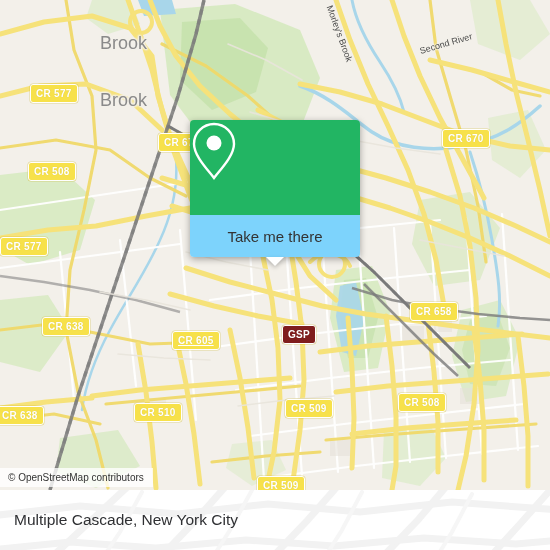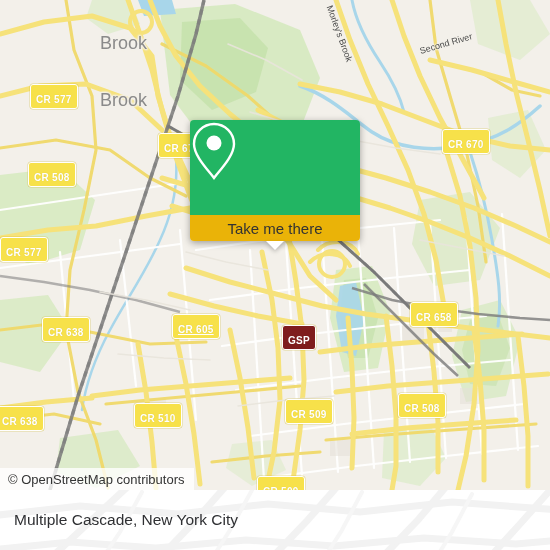--- a/index.html
+++ b/index.html
@@ -17,21 +17,21 @@
   
   .shield{
     position:absolute;
     background:#f7e14a;
     border:1.5px solid #ffffff;
     border-radius:3px;
     color:#ffffff;
     font-size:10px;
     font-weight:bold;
     letter-spacing:.3px;
-    padding:9px 5px 2px 5px;
+    padding:3px 5px 2px 5px;
     white-space:nowrap;
     line-height:12px;
     text-shadow:0 0 1px rgba(0,0,0,.15);
     box-shadow:0 0 0 .5px rgba(200,180,40,.45);
   }
   .shield.gsp{background:#7f1d1d;}
 
   
   .place{
     position:absolute;
@@ -61,22 +61,22 @@
     overflow:visible;
     z-index:40;
   }
   .popup-head{
     background:#22b563;
     height:95px;
     border-radius:4px 4px 0 0;
     display:flex;align-items:center;justify-content:center;
   }
   .popup-body{
-    background:#eab308;
-    height:26px;
+    background:#7dd3fc;
+    height:42px;
     border-radius:0 0 4px 4px;
     display:flex;align-items:center;justify-content:center;
     position:relative;
   }
   .popup-body .label{
     color:#333333;font-size:15px;
   }
   .popup-tail{
     position:absolute;left:50%;bottom:-9px;margin-left:-9px;
     width:0;height:0;
@@ -84,21 +84,21 @@
     border-right:9px solid transparent;
     border-top:9px solid #ffffff;
     filter:drop-shadow(0 2px 2px rgba(0,0,0,.22));
   }
 
   
   .attrib{
     position:absolute;left:0;top:468px;
     background:rgba(255,255,255,.78);
     color:#333333;
-    font-size:13px;
+    font-size:10px;
     padding:4px 9px 4px 8px;
     z-index:45;
     white-space:nowrap;
   }
 
   
   .footer{
     position:absolute;left:0;top:490px;width:550px;height:60px;
     background:#ffffff;overflow:hidden;
   }
@@ -297,21 +297,21 @@
     <div class="water-label" style="left:420px;top:46px;transform:rotate(-16deg);transform-origin:left center;">Second River</div>
 
     <div class="water-label" style="left:334px;top:4px;transform:rotate(70deg);transform-origin:left top;">Morley's Brook</div>
 
     <div class="shield" style="left:30px;top:84px;">CR 577</div>
     <div class="shield" style="left:28px;top:162px;">CR 508</div>
     <div class="shield" style="left:0px;top:237px;">CR 577</div>
     <div class="shield" style="left:42px;top:317px;">CR 638</div>
     <div class="shield" style="left:-4px;top:406px;">CR 638</div>
     <div class="shield" style="left:106px;top:403px;margin-left:28px;">CR 510</div>
-    <div class="shield" style="left:172px;top:314px;text-decoration:underline;">CR 605</div>
+    <div class="shield" style="left:172px;top:331px;text-decoration:underline;">CR 605</div>
     <div class="shield" style="left:158px;top:133px;">CR 677</div>
     <div class="shield gsp" style="left:282px;top:325px;">GSP</div>
     <div class="shield" style="left:285px;top:399px;">CR 509</div>
     <div class="shield" style="left:257px;top:476px;">CR 509</div>
     <div class="shield" style="left:398px;top:393px;">CR 508</div>
     <div class="shield" style="left:410px;top:302px;">CR 658</div>
     <div class="shield" style="left:442px;top:129px;">CR 670</div>
 
     <div class="popup">
       <div class="popup-head">

